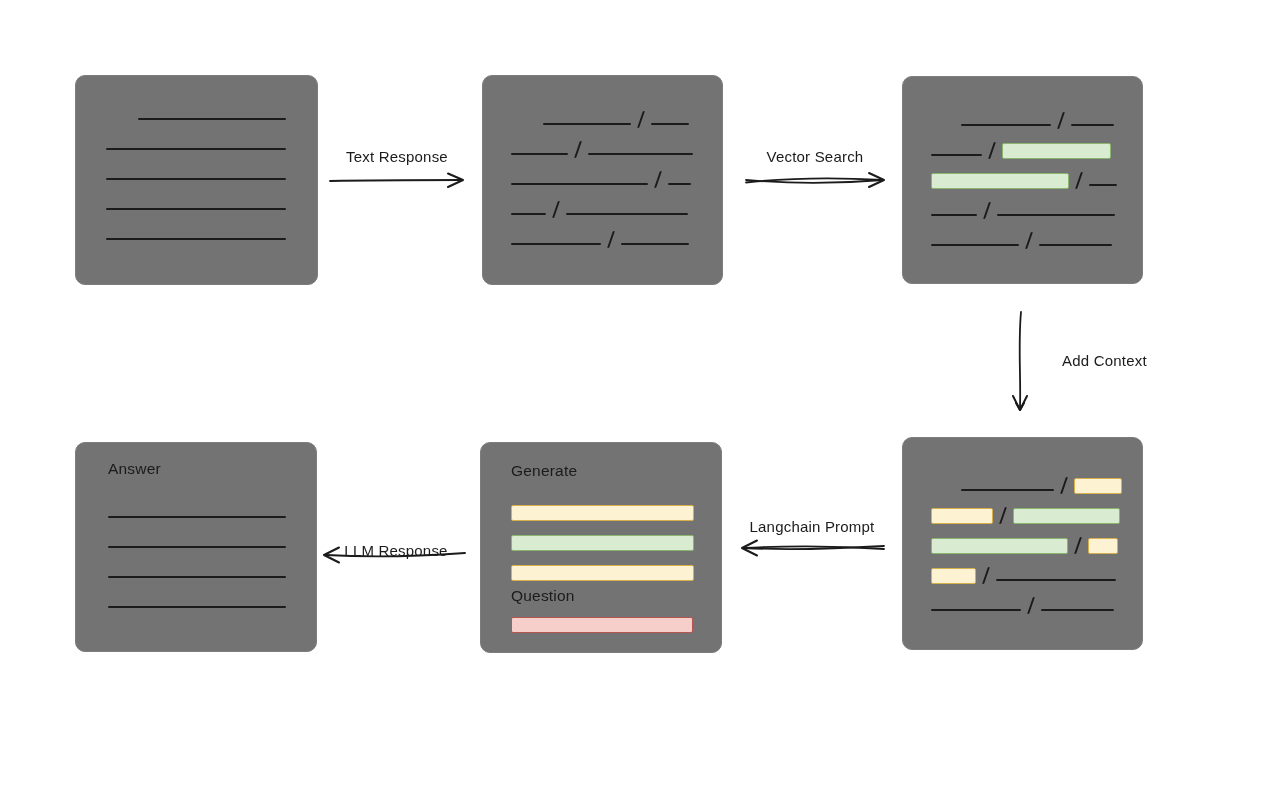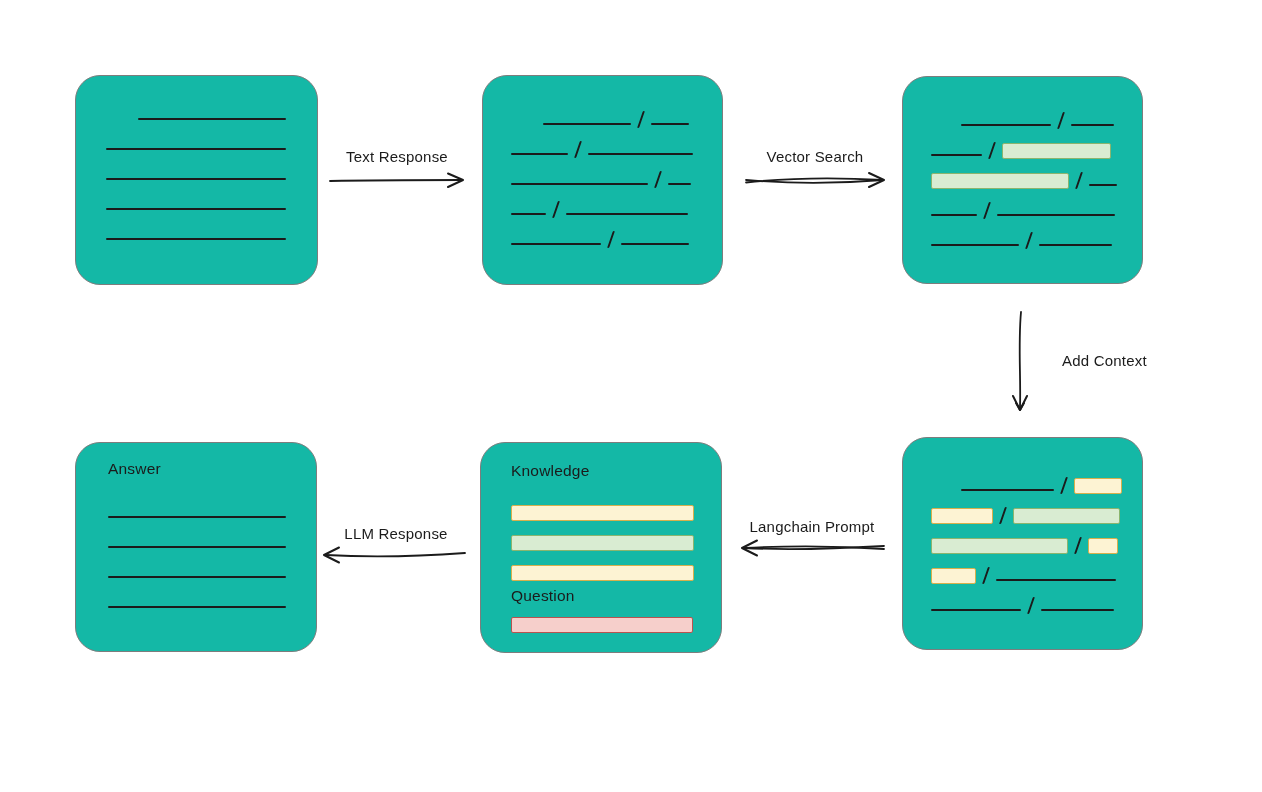--- a/index.html
+++ b/index.html
@@ -11,23 +11,23 @@
   #canvas{
     position:relative;
     width:1262px;
     height:792px;
     background:#ffffff;
     overflow:hidden;
   }
   
   .node{
     position:absolute;
-    background:#14b8a6;
+    background:#737373;
     border:1.4px solid var(--box-border);
-    border-radius:25px;
+    border-radius:10px;
     box-sizing:border-box;
   }
   .rows{display:block;}
   .row{
     display:flex;
     align-items:flex-end;
     height:30px;
   }
   .row > *{flex:none;}
   .seg-line{
@@ -250,21 +250,21 @@
         <div class="row">
           <div class="seg-line" style="width: 90px;"></div>
           <div class="slash"></div>
           <div class="seg-line" style="width: 73px;"></div>
         </div>
       </div>
   </div>
 
   <div id="node-prompt" class="node" style="left:480px;top:442px;width:242px;height:211px;">
     <div class="inner">
-      <div class="box-label">Knowledge</div>
+      <div class="box-label">Generate</div>
       <div class="rows" style="margin-top:7px">
           <div class="row">
             <div class="chunk chunk-yellow" style="width: 183px;"></div>
           </div>
           <div class="row">
             <div class="chunk chunk-green" style="width: 183px;"></div>
           </div>
           <div class="row">
             <div class="chunk chunk-yellow" style="width: 183px;"></div>
           </div>
@@ -295,16 +295,16 @@
             <div class="seg-line" style="width: 178px;"></div>
           </div>
         </div>
     </div>
   </div>
 
   <div class="arrow-label" style="left:327px;top:148px;width:140px;">Text Response</div>
   <div class="arrow-label" style="left:743px;top:148px;width:144px;">Vector Search</div>
   <div class="arrow-label" style="left:1035px;top:352px;width:120px;text-align:left;margin-left:27px;">Add Context</div>
   <div class="arrow-label" style="left:738px;top:518px;width:148px;">Langchain Prompt</div>
-  <div class="arrow-label" style="left:326px;top:525px;width:140px;">LLM Response</div>
+  <div class="arrow-label" style="left:326px;top:542px;width:140px;">LLM Response</div>
 
 
 </div>
 
 </body></html>

